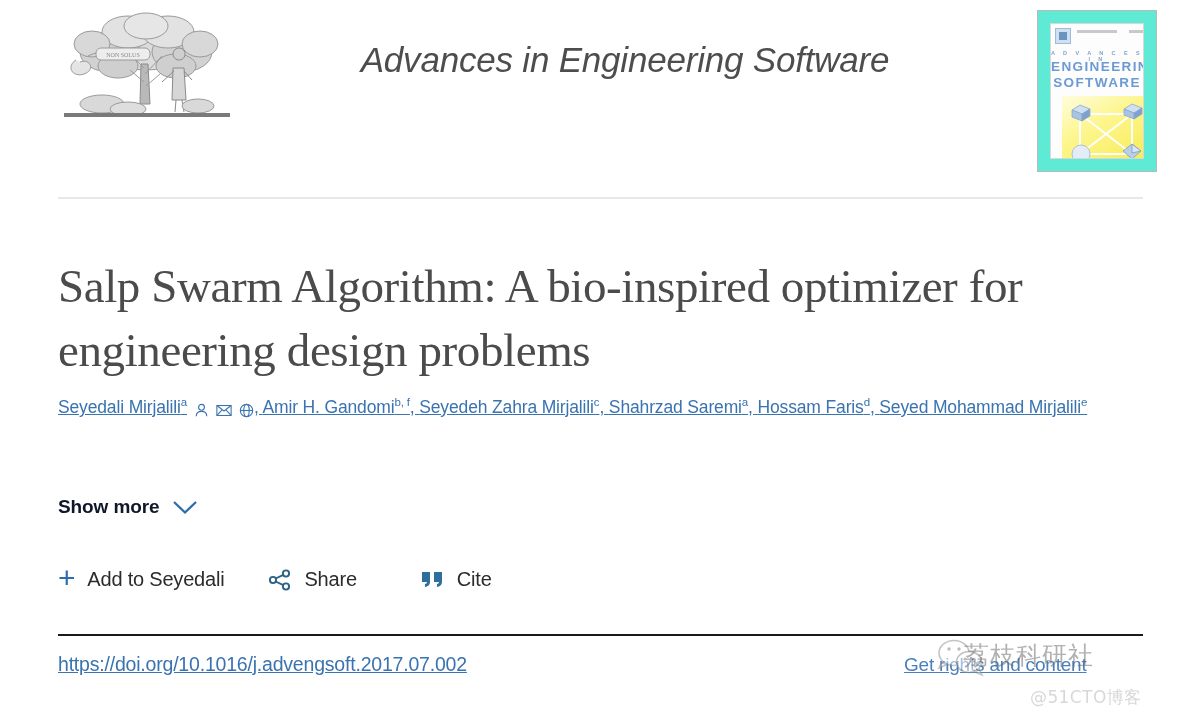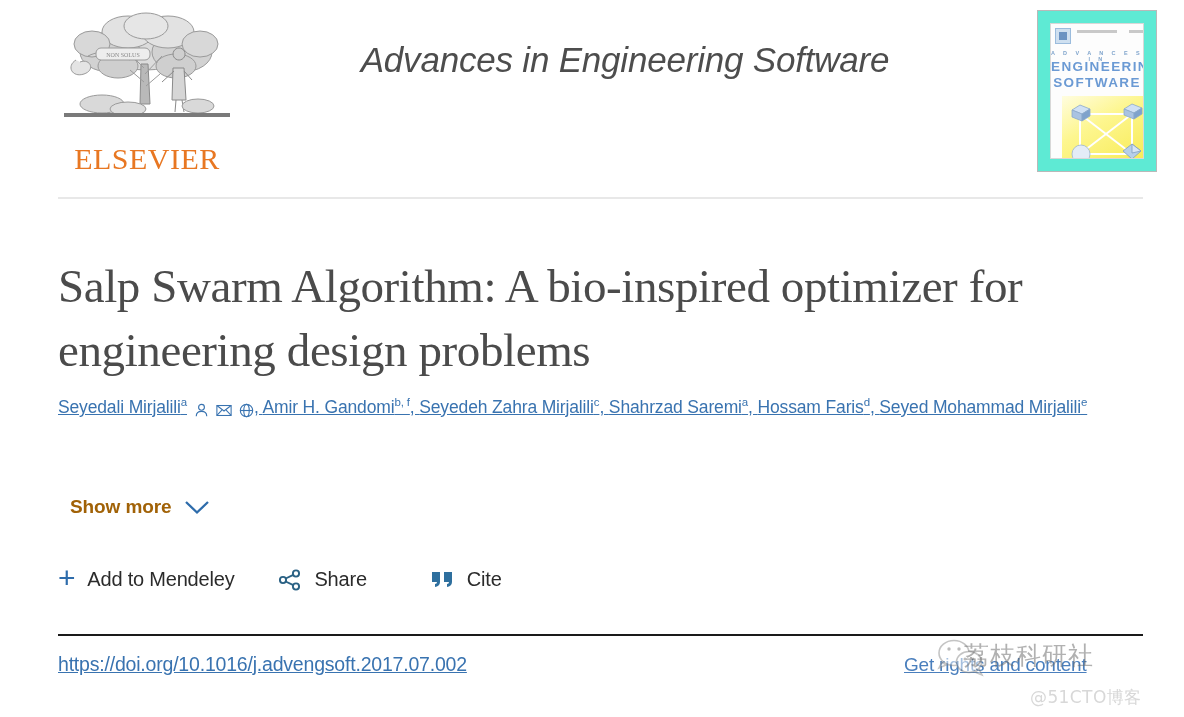--- a/index.html
+++ b/index.html
@@ -213,25 +213,25 @@
     vertical-align: -2px;
     white-space: nowrap;
   }
   .author-icons svg {
     margin-left: 7px;
     vertical-align: middle;
   }
 
   .show-more {
     position: absolute;
-    left: 70px;
+    left: 58px;
     top: 298px;
     font-size: 19px;
     font-weight: 700;
-    color: #a16207;
+    color: #0f172a;
     letter-spacing: -0.1px;
     display: flex;
     align-items: center;
     gap: 12px;
     cursor: pointer;
   }
   .show-more svg { display: block; }
 
   .actions {
     position: absolute;
@@ -366,21 +366,20 @@
           <path d="M30 48 C46 40 62 46 72 52" stroke="#9a9a9a"></path>
           <rect x="38" y="40" width="54" height="12" rx="5" fill="#ededed" stroke="#9a9a9a"></rect>
           <text x="65" y="49" font-family="Liberation Serif, serif" font-size="6" fill="#8a8a8a" text-anchor="middle" stroke="none">NON SOLUS</text>
 
           <ellipse cx="44" cy="96" rx="22" ry="9" fill="#d9d9d9" stroke="#9a9a9a"></ellipse>
           <ellipse cx="140" cy="98" rx="16" ry="7" fill="#d9d9d9" stroke="#9a9a9a"></ellipse>
           <ellipse cx="70" cy="101" rx="18" ry="7" fill="#dedede" stroke="#9a9a9a"></ellipse>
         </g>
         <rect x="6" y="105" width="166" height="4" fill="#7a7a7a"></rect>
       </svg>
-      <div class="elsevier-word">ELSEVIER</div>
     </div>
 
     <div class="journal-block">
       <div class="journal-title">Advances in Engineering Software</div>
     </div>
 
     <div class="cover">
       <div class="cover-inner">
         <div class="cover-eltree"></div>
         <div class="cover-microtext cover-mt1"></div>
@@ -443,21 +442,21 @@
       <svg width="26" height="15" viewBox="0 0 26 15">
           <path d="M2 2 L13 12.5 L24 2" fill="none" stroke="#2e6cab" stroke-width="2.3"></path>
         </svg>
     </div>
 
     <div class="actions">
       <div class="action-item act-mendeley">
         <span class="act-icon">
             <span class="plus-icon">+</span>
           </span>
-        <span>Add to Mendeley</span>
+        <span>Add to Seyedali</span>
       </div>
       <div class="action-item act-share">
         <span class="act-icon">
           <svg width="24" height="22" viewBox="0 0 24 22">
               <circle cx="18" cy="4.5" r="3.1" fill="none" stroke="#2a6184" stroke-width="1.9"></circle>
               <circle cx="18" cy="17.5" r="3.1" fill="none" stroke="#2a6184" stroke-width="1.9"></circle>
               <circle cx="5" cy="11" r="3.1" fill="none" stroke="#2a6184" stroke-width="1.9"></circle>
               <line x1="7.7" y1="9.5" x2="15.3" y2="5.9" stroke="#2a6184" stroke-width="1.9"></line>
               <line x1="7.7" y1="12.5" x2="15.3" y2="16.1" stroke="#2a6184" stroke-width="1.9"></line>
             </svg>

